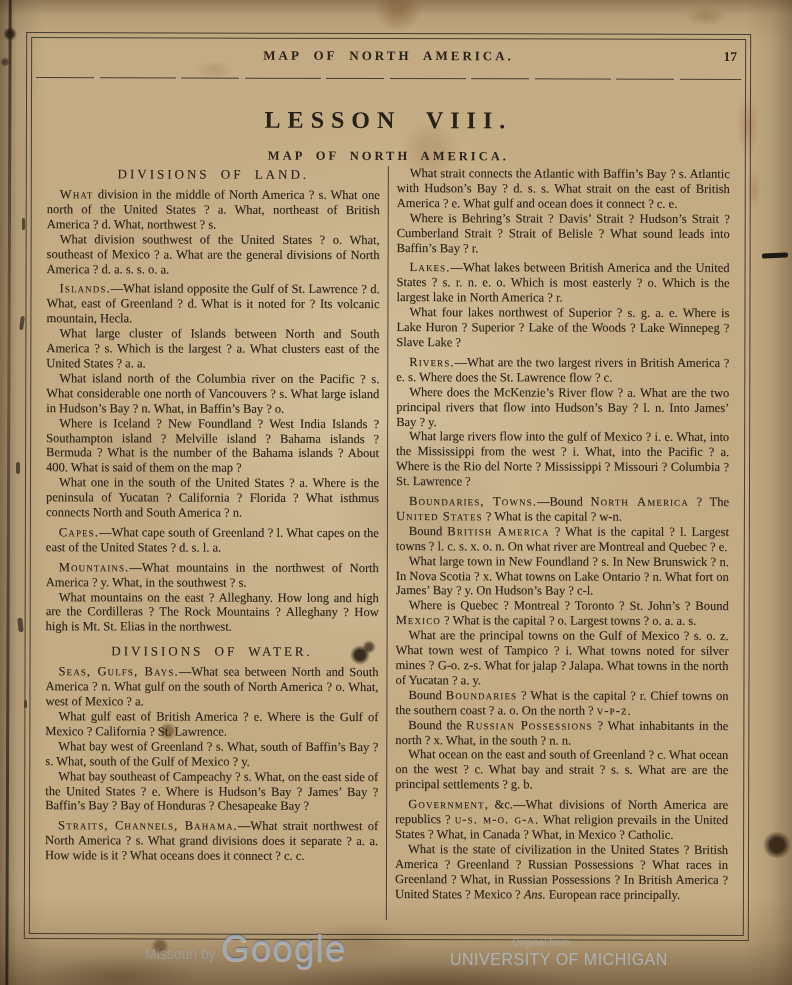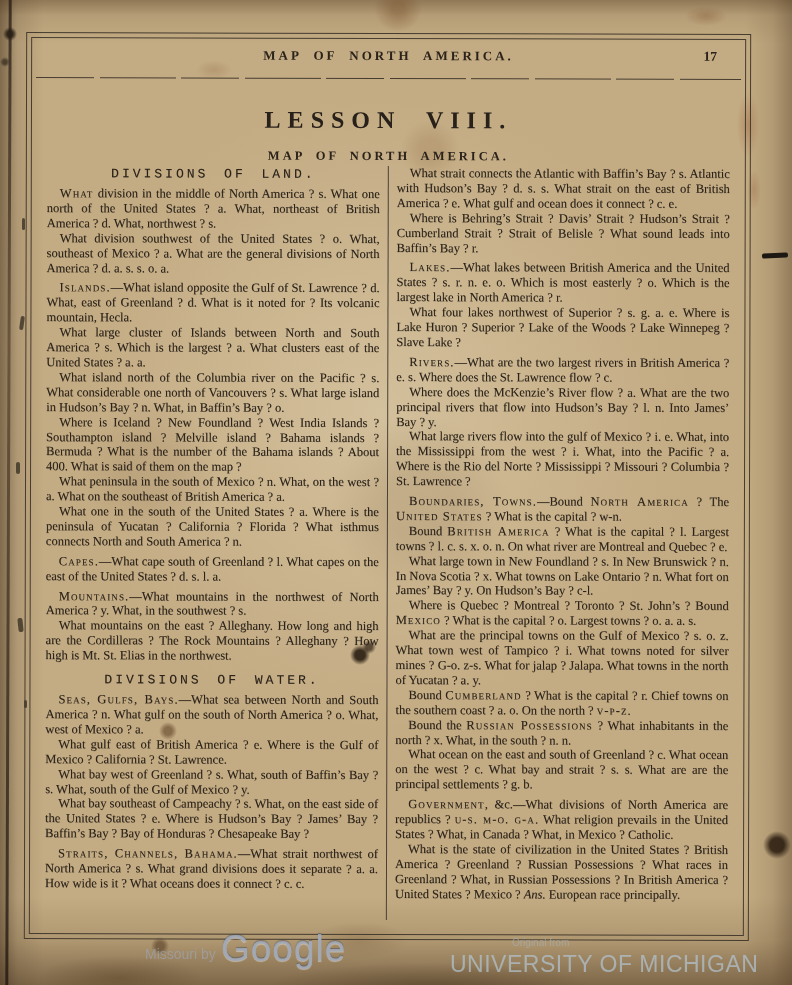--- a/index.html
+++ b/index.html
@@ -58,21 +58,21 @@
     border:1.5px solid #463c2f;transform:rotate(.15deg);
   }
   .frame-inner{
     position:absolute;inset:4px;border:1px solid #463c2f;
   }
   .running-head{
     position:absolute;top:9px;left:0;right:0;text-align:center;
     font-size:13px;font-weight:bold;letter-spacing:3px;word-spacing:6px;color:#2b231a;
   }
   .page-number{
-    position:absolute;top:9px;right:28px;
+    position:absolute;top:9px;right:8px;
     font-size:13.5px;font-weight:bold;color:#2b231a;letter-spacing:0;word-spacing:0;
   }
   .head-rule{
     position:absolute;top:39px;left:4px;right:4px;height:1px;
     background:repeating-linear-gradient(90deg,#463c2f 0 58px,rgba(0,0,0,0) 58px 64px,#463c2f 64px 140px,rgba(0,0,0,0) 140px 145px);
   }
   .lesson-title{
     position:absolute;top:68px;left:0;right:0;text-align:center;
     font-size:24px;font-weight:bold;letter-spacing:7px;word-spacing:12px;color:#28211a;
   }
@@ -86,21 +86,21 @@
   }
   .col{flex:1 1 0;padding:0 8px;color:#2b231a;}
   .col-right{border-left:1px solid #4a4036;}
   .para{
     margin:0;font-size:12.5px;line-height:14.9px;text-align:justify;text-indent:13px;
     text-shadow:0.3px 0.3px 0 rgba(43,35,26,0.35);
   }
   .para.sec{margin-top:5px;}
   .col-heading{
     text-align:center;font-size:13px;letter-spacing:3px;word-spacing:5px;
-    margin:1px 0 5px;text-shadow:0.3px 0.3px 0 rgba(43,35,26,0.35);font-family:Liberation Mono, monospace;
+    margin:1px 0 5px;text-shadow:0.3px 0.3px 0 rgba(43,35,26,0.35);
   }
   .col-heading:not(:first-child){margin-top:9px;text-align:center;}
   .sc{font-variant:small-caps;letter-spacing:1.1px;}
   .it{font-style:italic;}
 
   
   .wm-digitized{
     position:absolute;left:145px;top:946px;
     font-family:"Liberation Sans",sans-serif;font-size:14px;
     color:rgba(158,168,184,0.62);
@@ -111,21 +111,21 @@
     color:rgba(160,169,182,0.88);
     text-shadow:0 1px 1px rgba(240,244,248,0.45), 0 -1px 1px rgba(58,68,88,0.45);
   }
   .wm-original{
     position:absolute;left:512px;top:937px;
     font-family:"Liberation Sans",sans-serif;font-size:10px;
     color:rgba(172,184,196,0.55);
   }
   .wm-institution{
     position:absolute;left:450px;top:951px;
-    font-family:"Liberation Sans",sans-serif;font-size:23px;letter-spacing:0.5px;
+    font-family:"Liberation Sans",sans-serif;font-size:16px;letter-spacing:0.5px;
     color:rgba(178,196,208,0.72);
   }
 </style>
 </head>
 <body>
 
 <div class="paper"></div>
 <div class="stains"></div>
 <div class="spine-line"></div>
 <div class="tick tick1"></div>
@@ -144,21 +144,20 @@
     <div class="lesson-subtitle">MAP OF NORTH AMERICA.</div>
     <div class="cols">
       <div class="col col-left">
           <div class="col-heading">DIVISIONS OF LAND.</div>
           <p class="para"><span class="sc">What</span> division in the middle of North America&nbsp;? s. What one north of the United States&nbsp;? a. What, northeast of British America&nbsp;? d. What, northwest&nbsp;? s.</p>
           <p class="para">What division southwest of the United States&nbsp;? o. What, southeast of Mexico&nbsp;? a. What are the general divisions of North America&nbsp;? d. a. s. s. o. a.</p>
           <p class="para sec"><span class="sc">Islands.</span>—What island opposite the Gulf of St. Lawrence&nbsp;? d. What, east of Greenland&nbsp;? d. What is it noted for&nbsp;? Its volcanic mountain, Hecla.</p>
           <p class="para">What large cluster of Islands between North and South America&nbsp;? s. Which is the largest&nbsp;? a. What clusters east of the United States&nbsp;? a. a.</p>
           <p class="para">What island north of the Columbia river on the Pacific&nbsp;? s. What considerable one north of Vancouvers&nbsp;? s. What large island in Hudson’s Bay&nbsp;? n. What, in Baffin’s Bay&nbsp;? o.</p>
           <p class="para">Where is Iceland&nbsp;? New Foundland&nbsp;? West India Islands&nbsp;? Southampton island&nbsp;? Melville island&nbsp;? Bahama islands&nbsp;? Bermuda&nbsp;? What is the number of the Bahama islands&nbsp;? About 400. What is said of them on the map&nbsp;?</p>
-          <p class="para">What peninsula in the south of Mexico&nbsp;? n. What, on the west&nbsp;? a. What on the southeast of British America&nbsp;? a.</p>
           <p class="para">What one in the south of the United States&nbsp;? a. Where is the peninsula of Yucatan&nbsp;? California&nbsp;? Florida&nbsp;? What isthmus connects North and South America&nbsp;? n.</p>
           <p class="para sec"><span class="sc">Capes.</span>—What cape south of Greenland&nbsp;? l. What capes on the east of the United States&nbsp;? d. s. l. a.</p>
           <p class="para sec"><span class="sc">Mountains.</span>—What mountains in the northwest of North America&nbsp;? y. What, in the southwest&nbsp;? s.</p>
           <p class="para">What mountains on the east&nbsp;? Alleghany. How long and high are the Cordilleras&nbsp;? The Rock Mountains&nbsp;? Alleghany&nbsp;? How high is Mt. St. Elias in the northwest.</p>
           <div class="col-heading">DIVISIONS OF WATER.</div>
           <p class="para"><span class="sc">Seas, Gulfs, Bays.</span>—What sea between North and South America&nbsp;? n. What gulf on the south of North America&nbsp;? o. What, west of Mexico&nbsp;? a.</p>
           <p class="para">What gulf east of British America&nbsp;? e. Where is the Gulf of Mexico&nbsp;? California&nbsp;? St. Lawrence.</p>
           <p class="para">What bay west of Greenland&nbsp;? s. What, south of Baffin’s Bay&nbsp;? s. What, south of the Gulf of Mexico&nbsp;? y.</p>
           <p class="para">What bay southeast of Campeachy&nbsp;? s. What, on the east side of the United States&nbsp;? e. Where is Hudson’s Bay&nbsp;? James’ Bay&nbsp;? Baffin’s Bay&nbsp;? Bay of Honduras&nbsp;? Chesapeake Bay&nbsp;?</p>
           <p class="para sec"><span class="sc">Straits, Channels, Bahama.</span>—What strait northwest of North America&nbsp;? s. What grand divisions does it separate&nbsp;? a. a. How wide is it&nbsp;? What oceans does it connect&nbsp;? c. c.</p>
@@ -169,21 +168,21 @@
           <p class="para sec"><span class="sc">Lakes.</span>—What lakes between British America and the United States&nbsp;? s. r. n. e. o. Which is most easterly&nbsp;? o. Which is the largest lake in North America&nbsp;? r.</p>
           <p class="para">What four lakes northwest of Superior&nbsp;? s. g. a. e. Where is Lake Huron&nbsp;? Superior&nbsp;? Lake of the Woods&nbsp;? Lake Winnepeg&nbsp;? Slave Lake&nbsp;?</p>
           <p class="para sec"><span class="sc">Rivers.</span>—What are the two largest rivers in British America&nbsp;? e. s. Where does the St. Lawrence flow&nbsp;? c.</p>
           <p class="para">Where does the McKenzie’s River flow&nbsp;? a. What are the two principal rivers that flow into Hudson’s Bay&nbsp;? l. n. Into James’ Bay&nbsp;? y.</p>
           <p class="para">What large rivers flow into the gulf of Mexico&nbsp;? i. e. What, into the Mississippi from the west&nbsp;? i. What, into the Pacific&nbsp;? a. Where is the Rio del Norte&nbsp;? Mississippi&nbsp;? Missouri&nbsp;? Columbia&nbsp;? St. Lawrence&nbsp;?</p>
           <p class="para sec"><span class="sc">Boundaries, Towns.</span>—Bound <span class="sc">North America</span>&nbsp;? The <span class="sc">United States</span>&nbsp;? What is the capital&nbsp;? w-n.</p>
           <p class="para">Bound <span class="sc">British America</span>&nbsp;? What is the capital&nbsp;? l. Largest towns&nbsp;? l. c. s. x. o. n. On what river are Montreal and Quebec&nbsp;? e.</p>
           <p class="para">What large town in New Foundland&nbsp;? s. In New Brunswick&nbsp;? n. In Nova Scotia&nbsp;? x. What towns on Lake Ontario&nbsp;? n. What fort on James’ Bay&nbsp;? y. On Hudson’s Bay&nbsp;? c-l.</p>
           <p class="para">Where is Quebec&nbsp;? Montreal&nbsp;? Toronto&nbsp;? St. John’s&nbsp;? Bound <span class="sc">Mexico</span>&nbsp;? What is the capital&nbsp;? o. Largest towns&nbsp;? o. a. a. s.</p>
           <p class="para">What are the principal towns on the Gulf of Mexico&nbsp;? s. o. z. What town west of Tampico&nbsp;? i. What towns noted for silver mines&nbsp;? G-o. z-s. What for jalap&nbsp;? Jalapa. What towns in the north of Yucatan&nbsp;? a. y.</p>
-          <p class="para">Bound <span class="sc">Cumberland</span>&nbsp;? What is the capital&nbsp;? r. Chief towns on the southern coast&nbsp;? a. o. On the north&nbsp;? <span class="sc">v-p-z.</span></p>
+          <p class="para">Bound <span class="sc">Boundaries</span>&nbsp;? What is the capital&nbsp;? r. Chief towns on the southern coast&nbsp;? a. o. On the north&nbsp;? <span class="sc">v-p-z.</span></p>
           <p class="para">Bound the <span class="sc">Russian Possessions</span>&nbsp;? What inhabitants in the north&nbsp;? x. What, in the south&nbsp;? n. n.</p>
           <p class="para">What ocean on the east and south of Greenland&nbsp;? c. What ocean on the west&nbsp;? c. What bay and strait&nbsp;? s. s. What are are the principal settlements&nbsp;? g. b.</p>
           <p class="para sec"><span class="sc">Government</span>, &amp;c.—What divisions of North America are republics&nbsp;? <span class="sc">u-s. m-o. g-a.</span> What religion prevails in the United States&nbsp;? What, in Canada&nbsp;? What, in Mexico&nbsp;? Catholic.</p>
           <p class="para">What is the state of civilization in the United States&nbsp;? British America&nbsp;? Greenland&nbsp;? Russian Possessions&nbsp;? What races in Greenland&nbsp;? What, in Russian Possessions&nbsp;? In British America&nbsp;? United States&nbsp;? Mexico&nbsp;? <span class="it">Ans.</span> European race principally.</p>
         </div>
     </div>
   </div>
 </div>
 
 <div class="wm-digitized">Missouri by</div>

